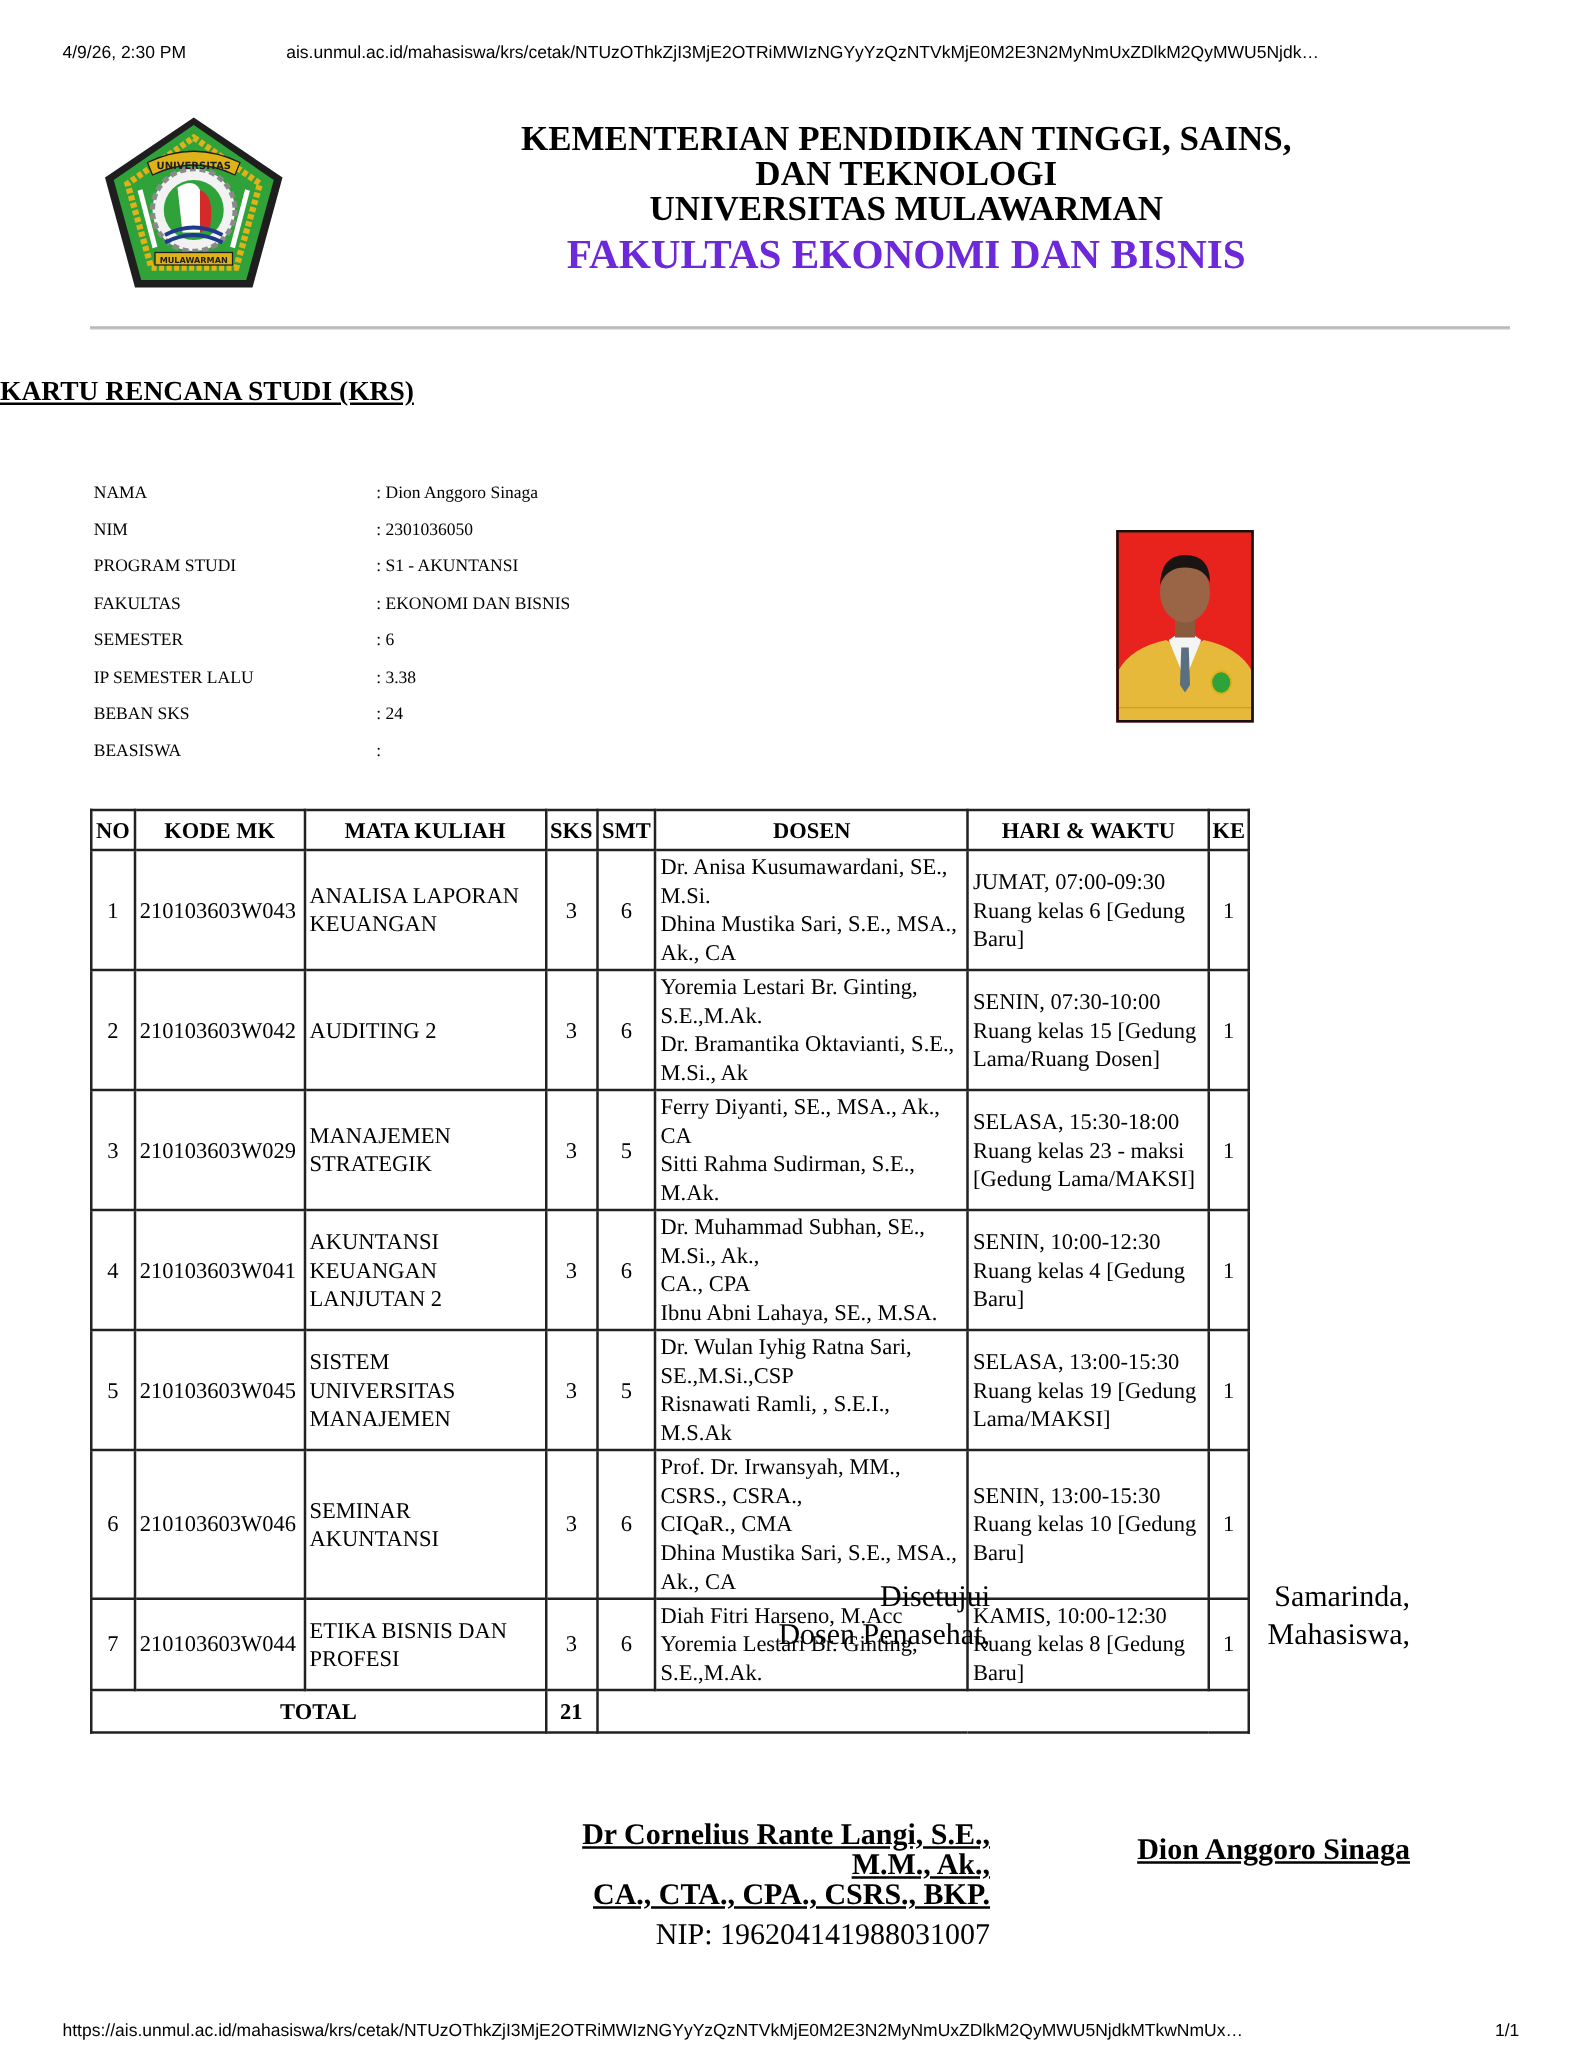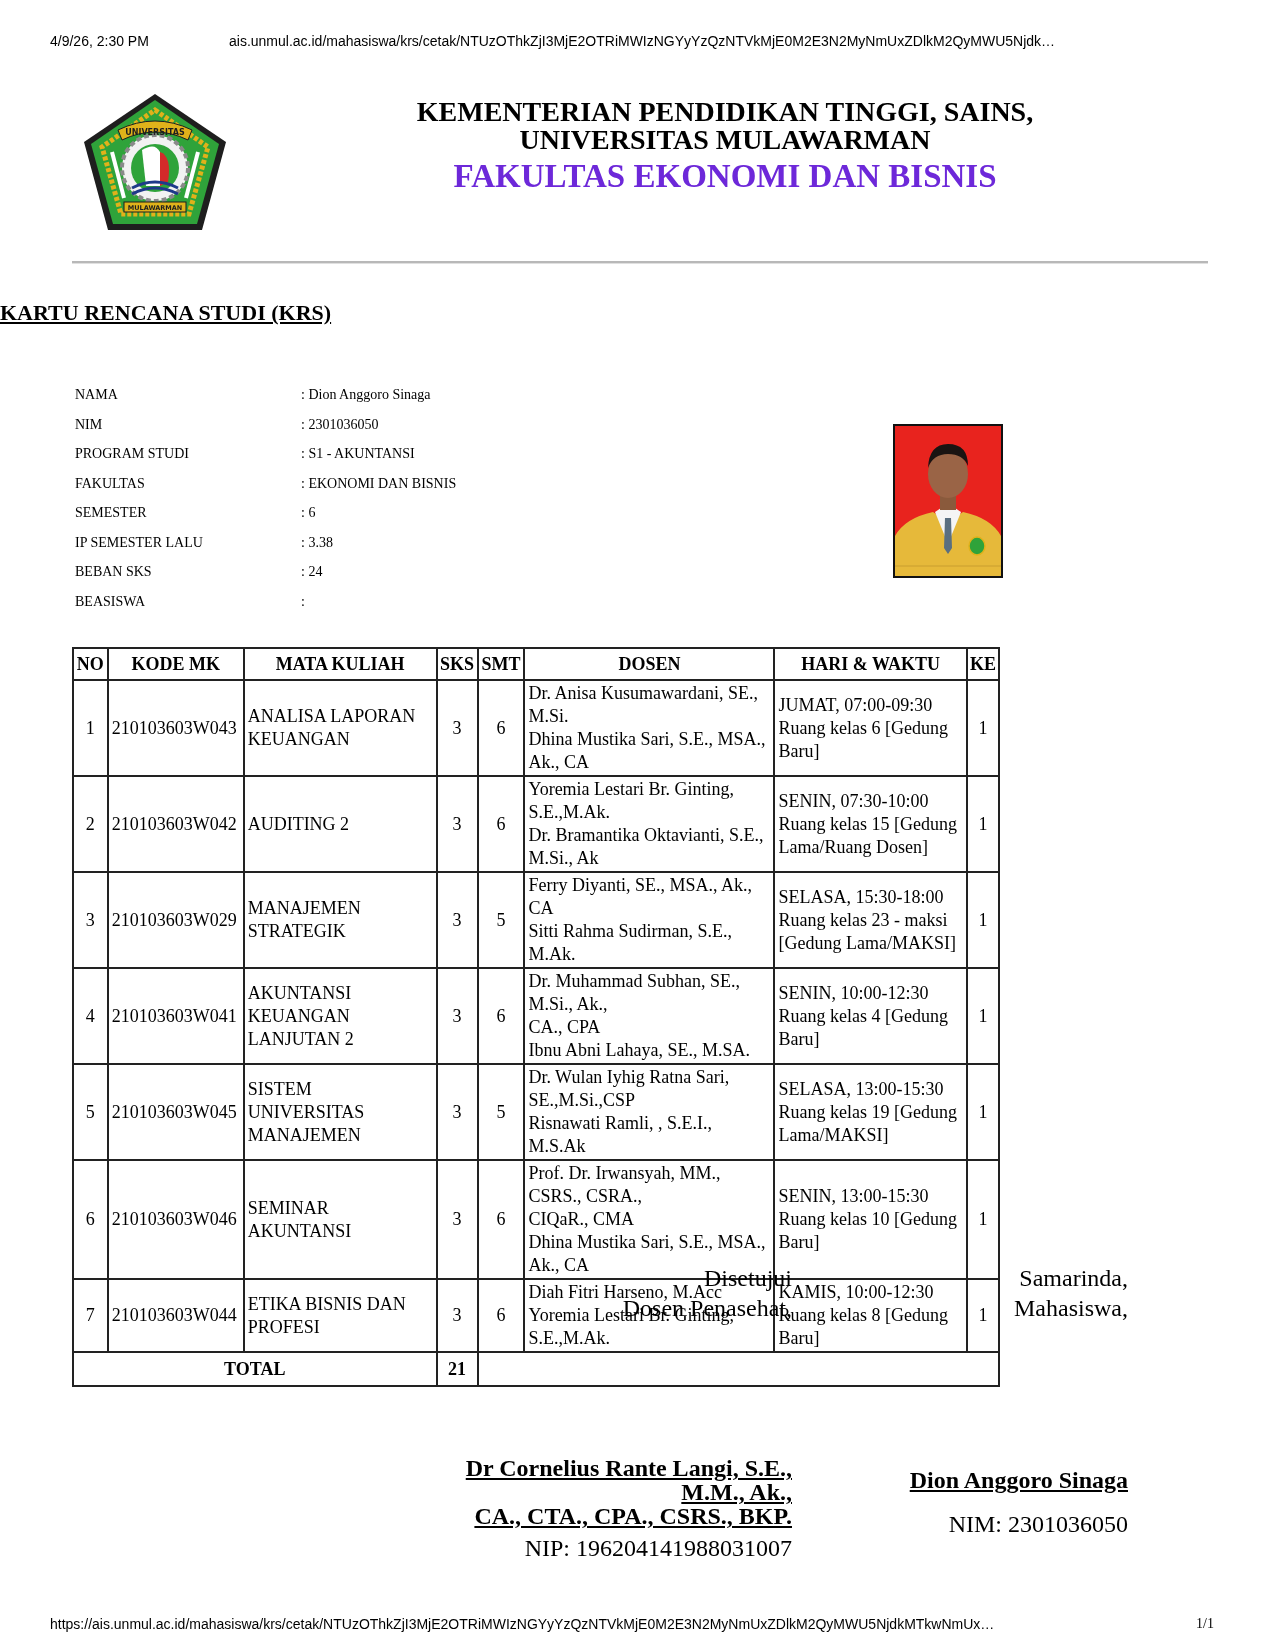--- a/index.html
+++ b/index.html
@@ -6,21 +6,21 @@
   body { width: 1275px; height: 1650px; position: relative; overflow: hidden; color: #000; }
   .print-hdr, .print-ftr {
     position: absolute; left: 0; width: 1275px;
     font-family: "Liberation Sans", sans-serif; font-size: 14px; color: #000;
   }
   .print-hdr { top: 33px; }
   .print-ftr { top: 1616px; }
   .print-hdr .date { position: absolute; left: 50px; }
   .print-hdr .url { position: absolute; left: 229px; white-space: nowrap; }
   .print-ftr .url { position: absolute; left: 50px; white-space: nowrap; }
-  .print-ftr .page { position: absolute; left: 1196px; font-family: Liberation Serif, serif; }
+  .print-ftr .page { position: absolute; left: 1196px; }
 
   .serif { font-family: "Liberation Serif", serif; }
 
   .logo { position: absolute; left: 80px; top: 90px; width: 150px; height: 148px; }
 
   .kop { position: absolute; left: 380px; top: 98px; width: 690px; text-align: center; }
   .kop .l1 { font-size: 28px; font-weight: bold; line-height: 28px; }
   .kop .l4 { font-size: 33px; font-weight: bold; color: #6d28d9; line-height: 40px; margin-top: 2px; }
 
   .hr { position: absolute; left: 72px; top: 261px; width: 1136px; height: 2px; background: #b8b8b8; border-bottom: 1px solid #e0e0e0; }
@@ -75,20 +75,21 @@
     <line x1="118" y1="62" x2="106" y2="108" stroke="#ffffff" stroke-width="4"></line>
     <path d="M38 40 Q75 22 112 40 L108 50 Q75 34 42 50 Z" fill="#e0b21a" stroke="#1e1e1e" stroke-width="1"></path>
     <text x="75" y="45" text-anchor="middle" font-family="DejaVu Sans, sans-serif" font-size="8" font-weight="bold" fill="#1e1e1e">UNIVERSITAS</text>
     <rect x="44" y="112" width="62" height="10" fill="#e0b21a" stroke="#1e1e1e" stroke-width="1"></rect>
     <text x="75" y="120" text-anchor="middle" font-family="DejaVu Sans, sans-serif" font-size="6.5" font-weight="bold" fill="#1e1e1e">MULAWARMAN</text>
   </svg>
 </div>
 
 <div class="kop serif">
   <div class="l1">KEMENTERIAN PENDIDIKAN TINGGI, SAINS,</div>
+  <div class="l1">DAN TEKNOLOGI</div>
   <div class="l1">UNIVERSITAS MULAWARMAN</div>
   <div class="l4">FAKULTAS EKONOMI DAN BISNIS</div>
 </div>
 
 <div class="hr"></div>
 
 <div class="doc-title serif">KARTU RENCANA STUDI (KRS)</div>
 
 <div class="info serif">
   <div class="row">
@@ -303,19 +304,18 @@
   <div class="name">Dr Cornelius Rante Langi, S.E., M.M., Ak.,</div>
   <div class="name">CA., CTA., CPA., CSRS., BKP.</div>
   <div class="ln" style="margin-top:8px">NIP: 196204141988031007</div>
 </div>
 
 <div class="sig sig-right serif">
   <div class="ln">Samarinda,</div>
   <div class="ln">Mahasiswa,</div>
   <div style="height:142px"></div>
   <div class="name">Dion Anggoro Sinaga</div>
-  <div class="ln" style="margin-top:20px">NIM: 2301036050</div>
 </div>
 
 <div class="print-ftr">
   <span class="url">https://ais.unmul.ac.id/mahasiswa/krs/cetak/NTUzOThkZjI3MjE2OTRiMWIzNGYyYzQzNTVkMjE0M2E3N2MyNmUxZDlkM2QyMWU5NjdkMTkwNmUx…</span>
   <span class="page">1/1</span>
 </div>
 
 </body></html>

